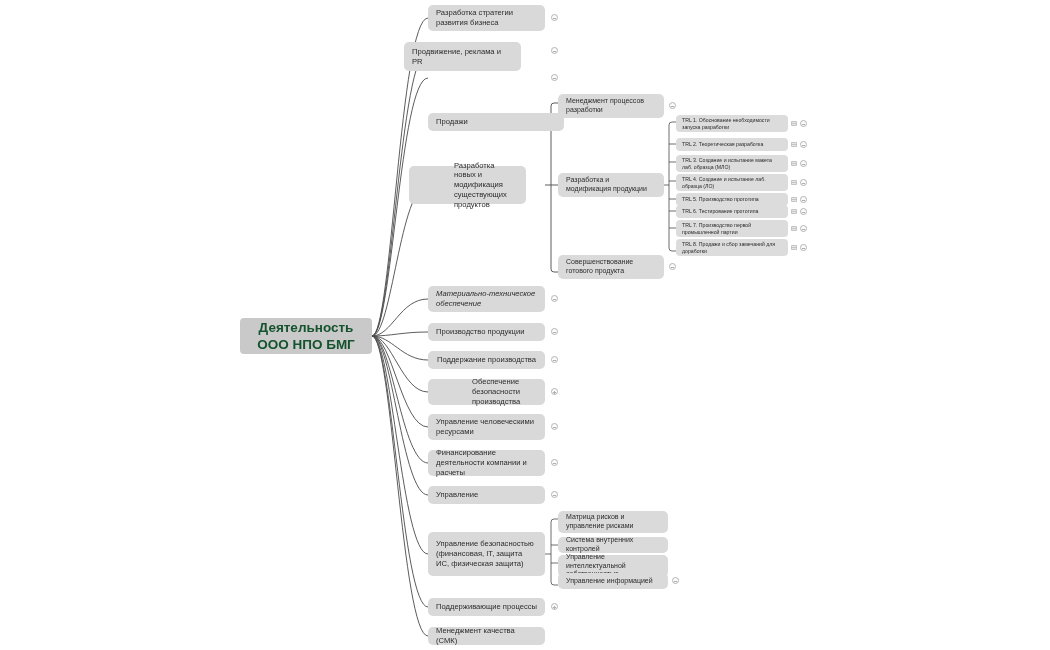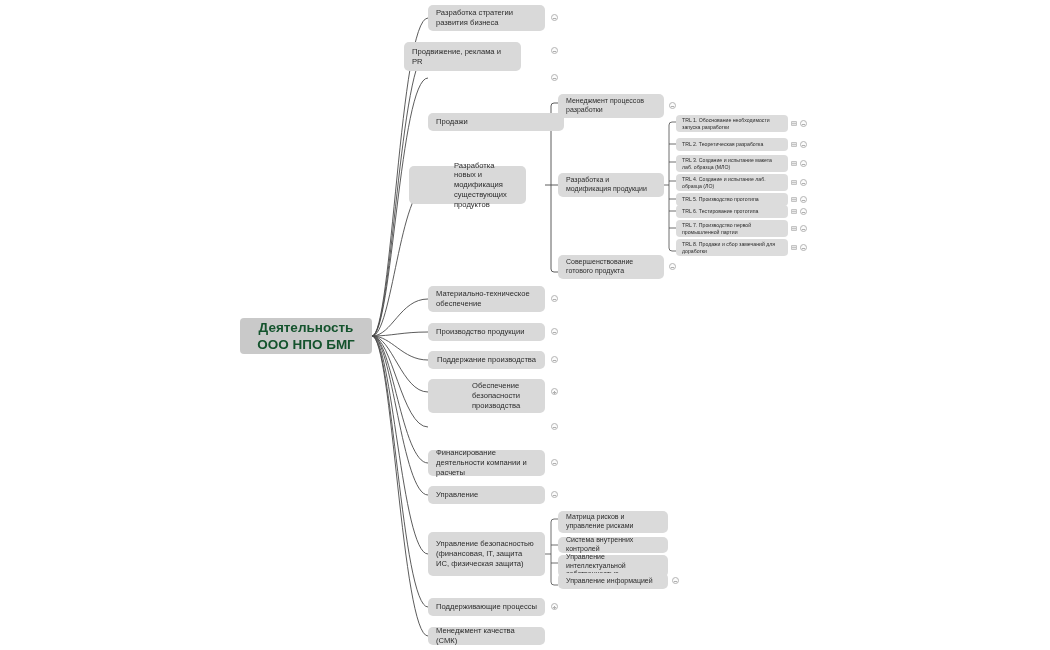--- a/index.html
+++ b/index.html
@@ -100,40 +100,43 @@
 
   <div class="node l1" style="left:428px;top:69px;width:136px;height:18px;margin-top:44px;">
     <span>Продажи</span>
   </div>
   <div class="handle" style="left:551px;top:74px;"></div>
 
   <div class="node l1" style="left:409px;top:166px;width:117px;height:38px;padding-left:45px;">
     <span>Разработка новых и модификация существующих продуктов</span>
   </div>
 
-  <div class="node l1" style="left:428px;top:286px;width:117px;height:26px;">
+  <div class="node l1" style="left:428px;top:286px;width:117px;height:26px;font-style:italic;">
     <span>Материально-техническое обеспечение</span>
   </div>
   <div class="handle" style="left:551px;top:295px;"></div>
 
   <div class="node l1" style="left:428px;top:323px;width:117px;height:18px;text-align:center;">
     <span>Производство продукции</span>
   </div>
   <div class="handle" style="left:551px;top:328px;"></div>
 
   <div class="node l1" style="left:428px;top:351px;width:117px;height:18px;justify-content:center;">
     <span>Поддержание производства</span>
   </div>
   <div class="handle" style="left:551px;top:356px;"></div>
 
-  <div class="node l1" style="left:428px;top:379px;width:117px;height:34px;padding-left:44px;">
+  <div class="node l1" style="left:428px;top:379px;width:117px;height:26px;padding-left:44px;">
     <span>Обеспечение безопасности производства</span>
   </div>
   <div class="handle plus" style="left:551px;top:388px;"></div>
 
+  <div class="node l1" style="left:428px;top:414px;width:117px;height:26px;">
+    <span>Управление человеческими ресурсами</span>
+  </div>
   <div class="handle" style="left:551px;top:423px;"></div>
 
   <div class="node l1" style="left:428px;top:450px;width:117px;height:26px;">
     <span>Финансирование деятельности компании и расчеты</span>
   </div>
   <div class="handle" style="left:551px;top:459px;"></div>
 
   <div class="node l1" style="left:428px;top:486px;width:117px;height:18px;">
     <span>Управление</span>
   </div>

